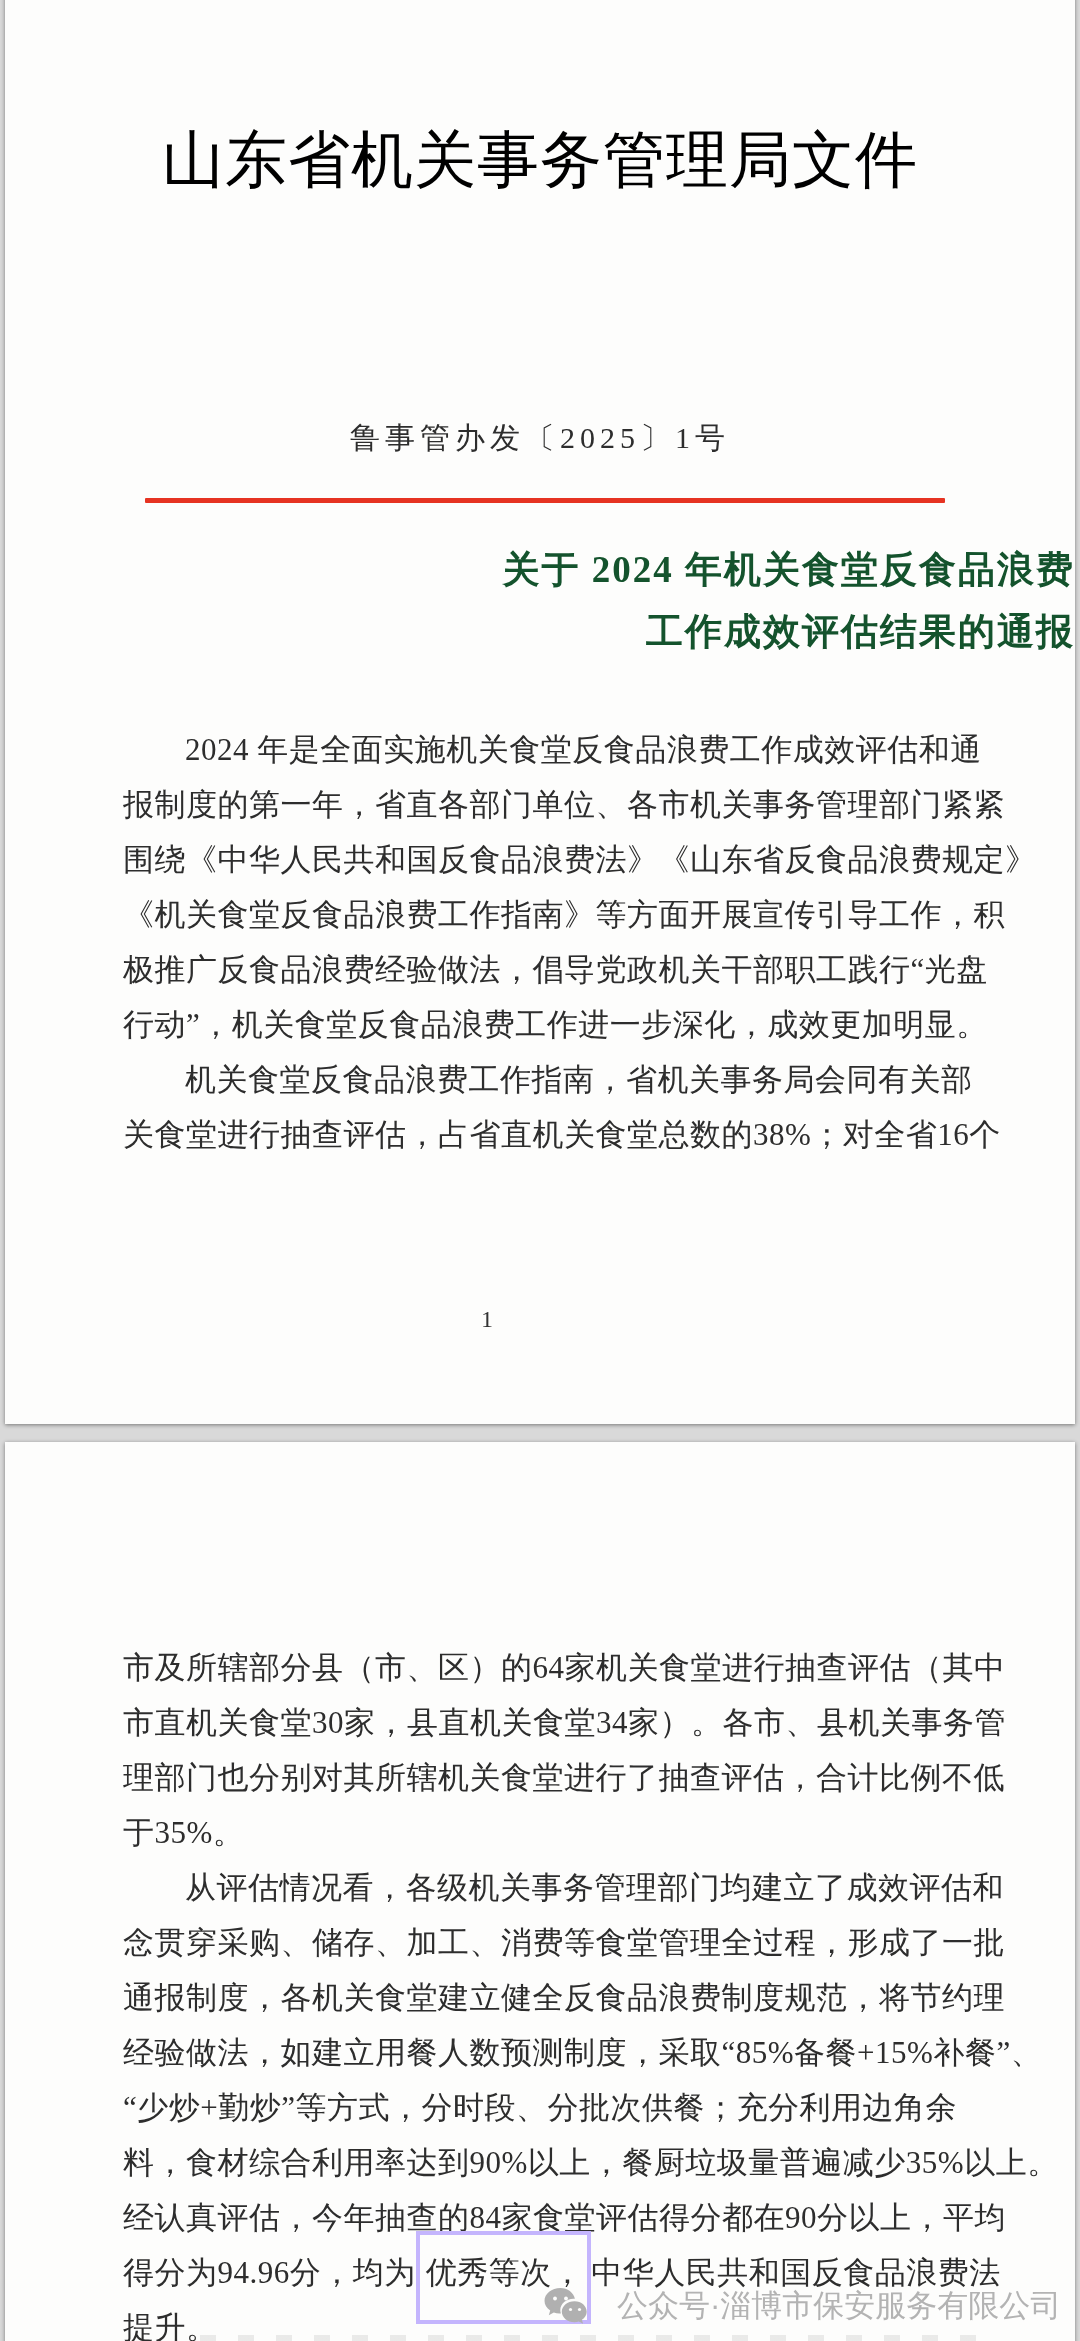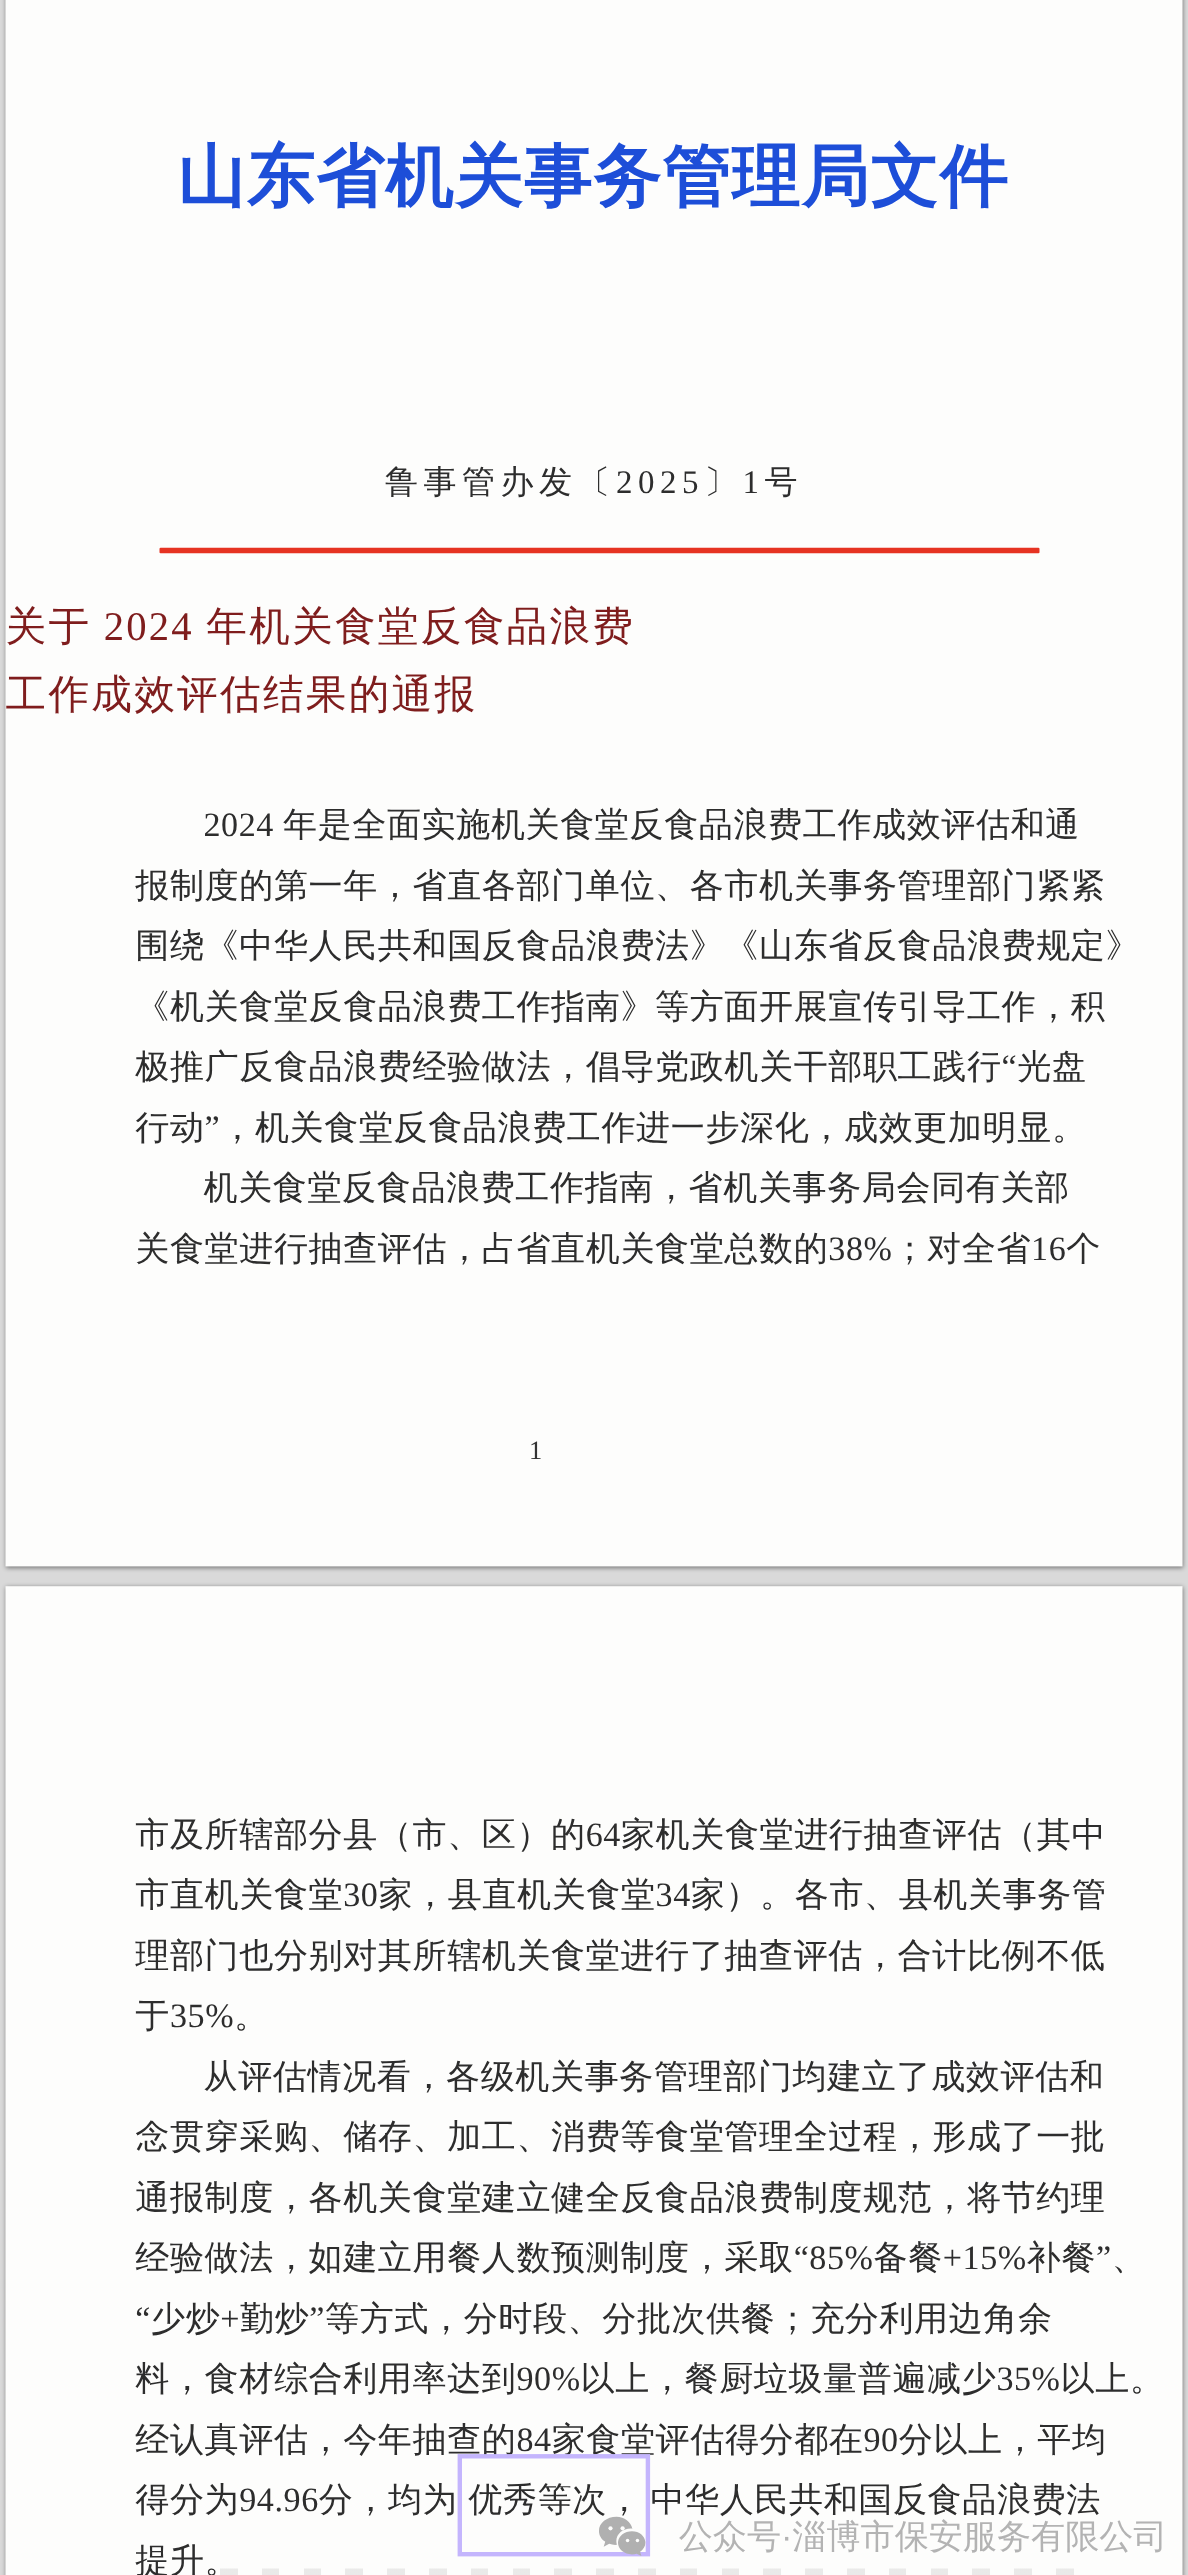--- a/index.html
+++ b/index.html
@@ -11,34 +11,34 @@
   }
   .viewport{position:absolute;inset:0;width:1080px;height:2341px;overflow:hidden;}
   .page{
     position:absolute;left:5px;width:1070px;background:#fdfdfc;
     box-shadow:0 1px 4px rgba(0,0,0,.45);
   }
   .page1{top:-6px;height:1430px;}
   .page2{top:1442px;height:910px;}
   .org-header{
     position:absolute;top:124px;left:0;width:100%;
-    text-align:center;font-size:62px;font-weight:bold;
-    color:#1d4ed8;letter-spacing:1px;white-space:nowrap;
+    text-align:center;font-size:62px;font-weight:normal;
+    color:#000000;letter-spacing:1px;white-space:nowrap;
   }
   .doc-number{
     position:absolute;top:424px;left:0;width:100%;
     text-align:center;font-size:30px;color:#2d2d2d;letter-spacing:5px;
   }
   .red-rule{
     position:absolute;top:504px;left:140px;width:800px;height:5px;
     background:#e63322;border-radius:1px;
   }
   .doc-title{
-    position:absolute;left:0;width:100%;text-align:left;
-    font-size:37px;font-weight:normal;color:#7f1d1d;letter-spacing:2px;
+    position:absolute;left:0;width:100%;text-align:right;
+    font-size:37px;font-weight:bold;color:#14532d;letter-spacing:2px;
   }
   .doc-title.t1{top:551px;}
   .doc-title.t2{top:613px;}
   .body-block{
     position:absolute;left:118px;width:846px;color:#2d2d2d;
     font-size:31px;
   }
   .page1 .body-block{top:728px;}
   .page2 .body-block{top:198px;}
   .line{

